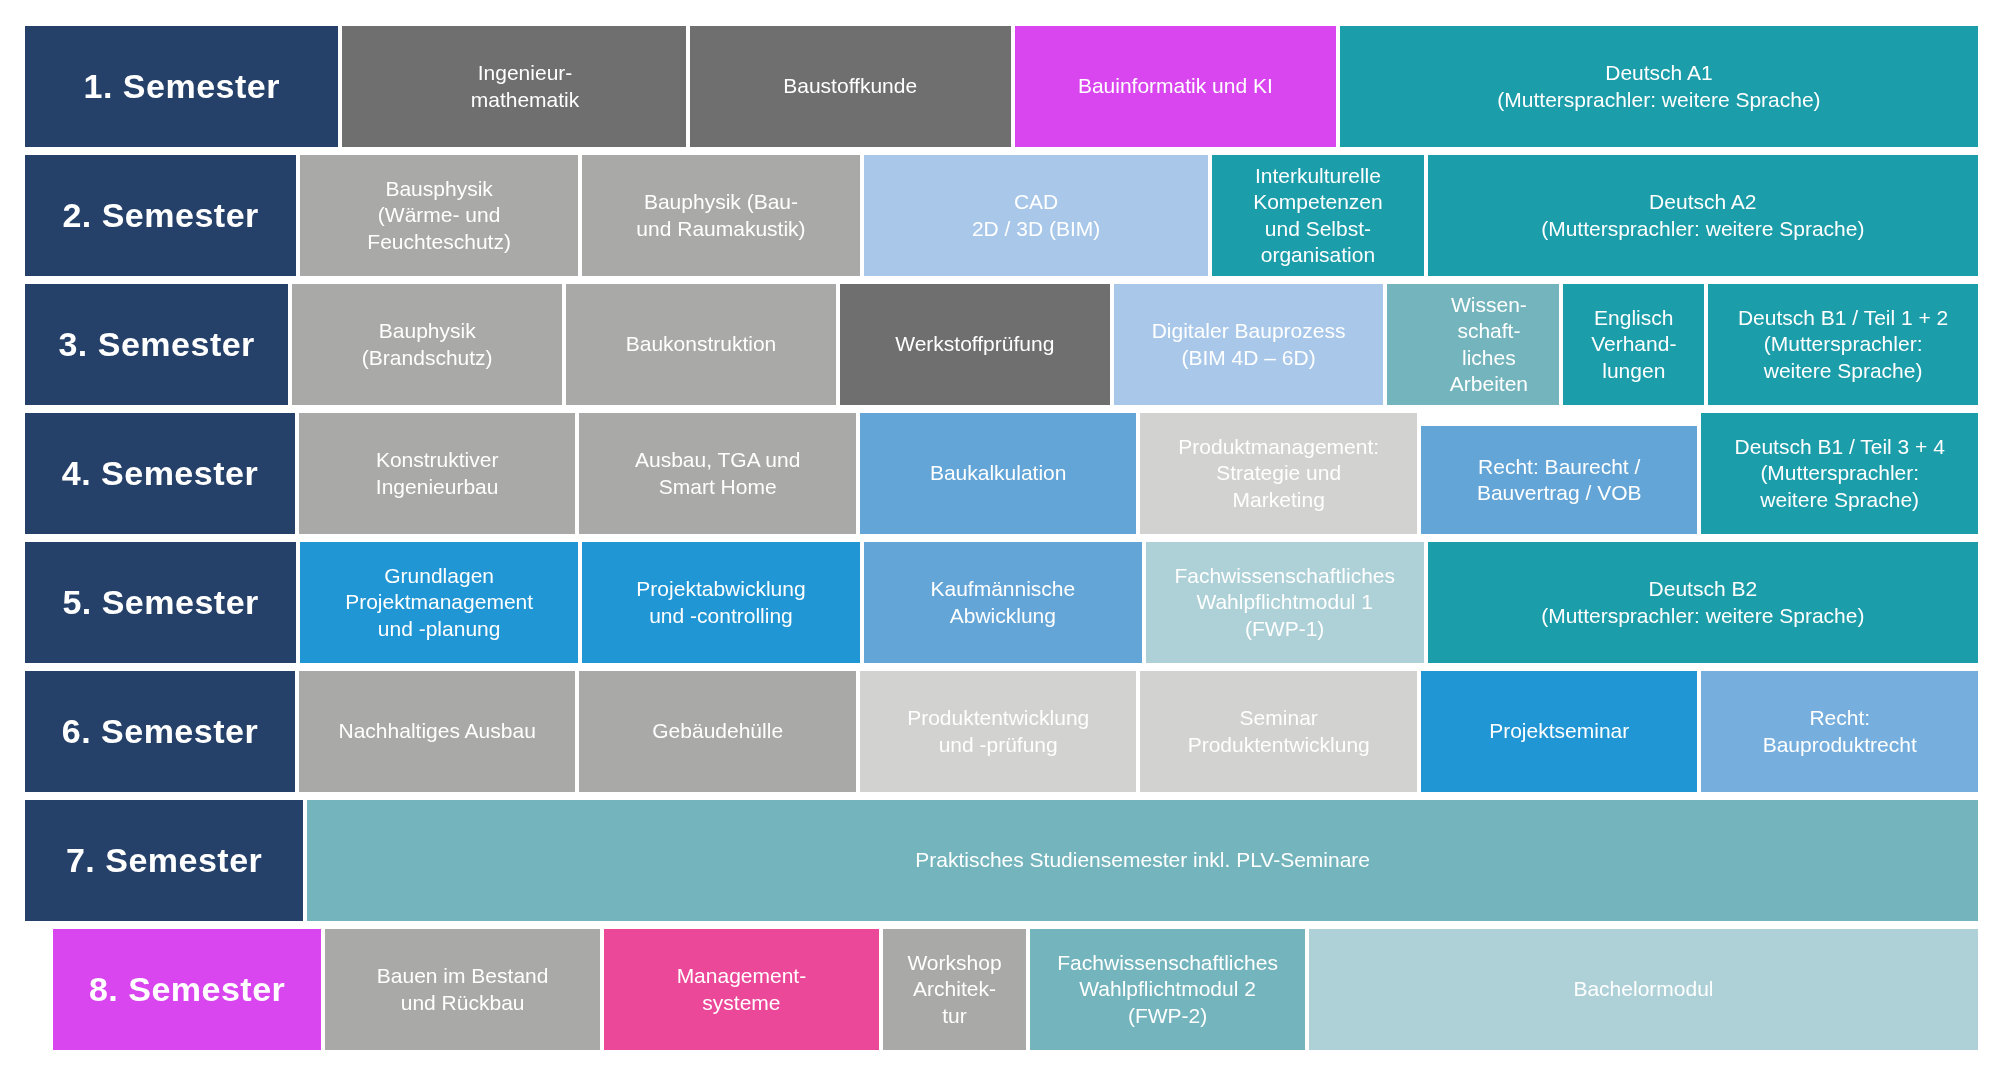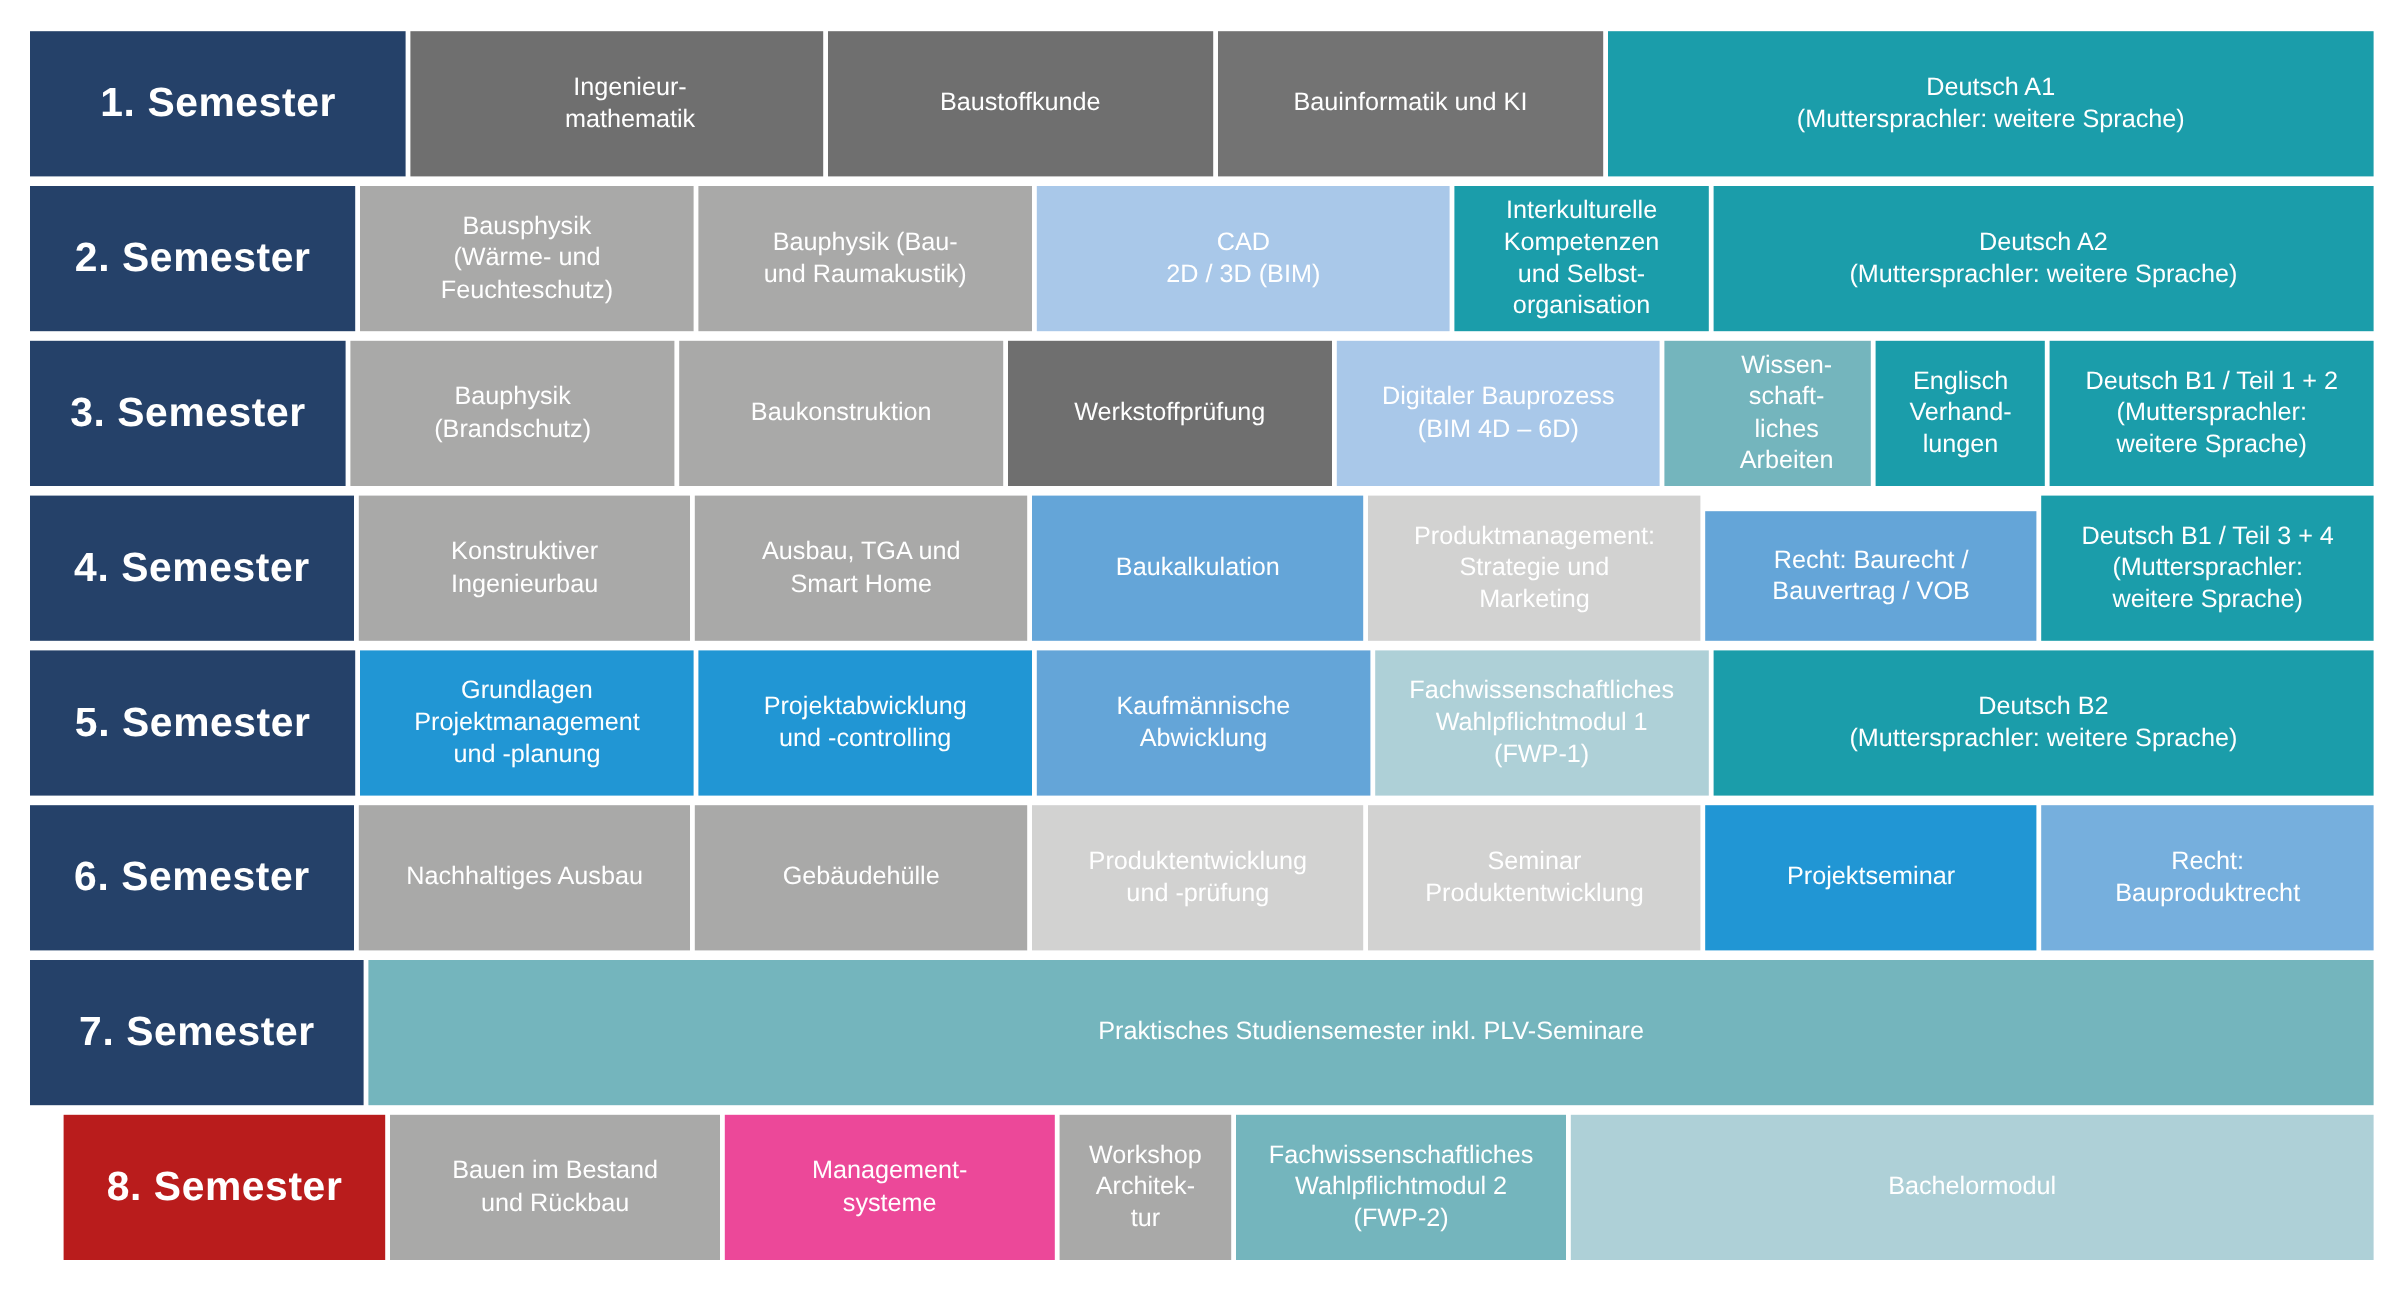--- a/index.html
+++ b/index.html
@@ -52,21 +52,21 @@
 </head>
 <body>
 
 <div class="plan">
 
   <div class="row">
     <div class="cell sem" style="background-color: rgb(37, 65, 105);">1. Semester</div>
     <div class="cell u4" style="background-color: rgb(111, 111, 111); padding-left: 28px;">Ingenieur-
 mathematik</div>
     <div class="cell u4" style="background-color: rgb(111, 111, 111);">Baustoffkunde</div>
-    <div class="cell u4" style="background-color: #737373;">Bauinformatik und KI</div>
+    <div class="cell u4" style="background-color: #d946ef;">Bauinformatik und KI</div>
     <div class="cell u8" style="background-color: rgb(27, 157, 170);">Deutsch A1
 (Muttersprachler: weitere Sprache)</div>
   </div>
 
   <div class="row">
     <div class="cell sem" style="background-color: rgb(37, 65, 105);">2. Semester</div>
     <div class="cell u4" style="background-color: rgb(169, 169, 168);">Bausphysik
 (Wärme- und
 Feuchteschutz)</div>
     <div class="cell u4" style="background-color: rgb(169, 169, 168);">Bauphysik (Bau-
@@ -146,21 +146,21 @@
     <div class="cell u4" style="background-color: rgb(118, 175, 221);">Recht:
 Bauproduktrecht</div>
   </div>
 
   <div class="row">
     <div class="cell sem" style="background-color: rgb(37, 65, 105);">7. Semester</div>
     <div class="cell u24" style="background-color: rgb(116, 181, 189);">Praktisches Studiensemester inkl. PLV-Seminare</div>
   </div>
 
   <div class="row">
-    <div class="cell sem" style="background-color: #b91c1c; margin-left: 28px;">8. Semester</div>
+    <div class="cell sem" style="background-color: #d946ef; margin-left: 28px;">8. Semester</div>
     <div class="cell u4" style="background-color: rgb(169, 169, 168);">Bauen im Bestand
 und Rückbau</div>
     <div class="cell u4" style="background-color: #ec4899;">Management-
 systeme</div>
     <div class="cell u2" style="background-color: rgb(169, 169, 168);">Workshop
 Architek-
 tur</div>
     <div class="cell u4" style="background-color: rgb(116, 181, 189);">Fachwissenschaftliches
 Wahlpflichtmodul 2
 (FWP-2)</div>

